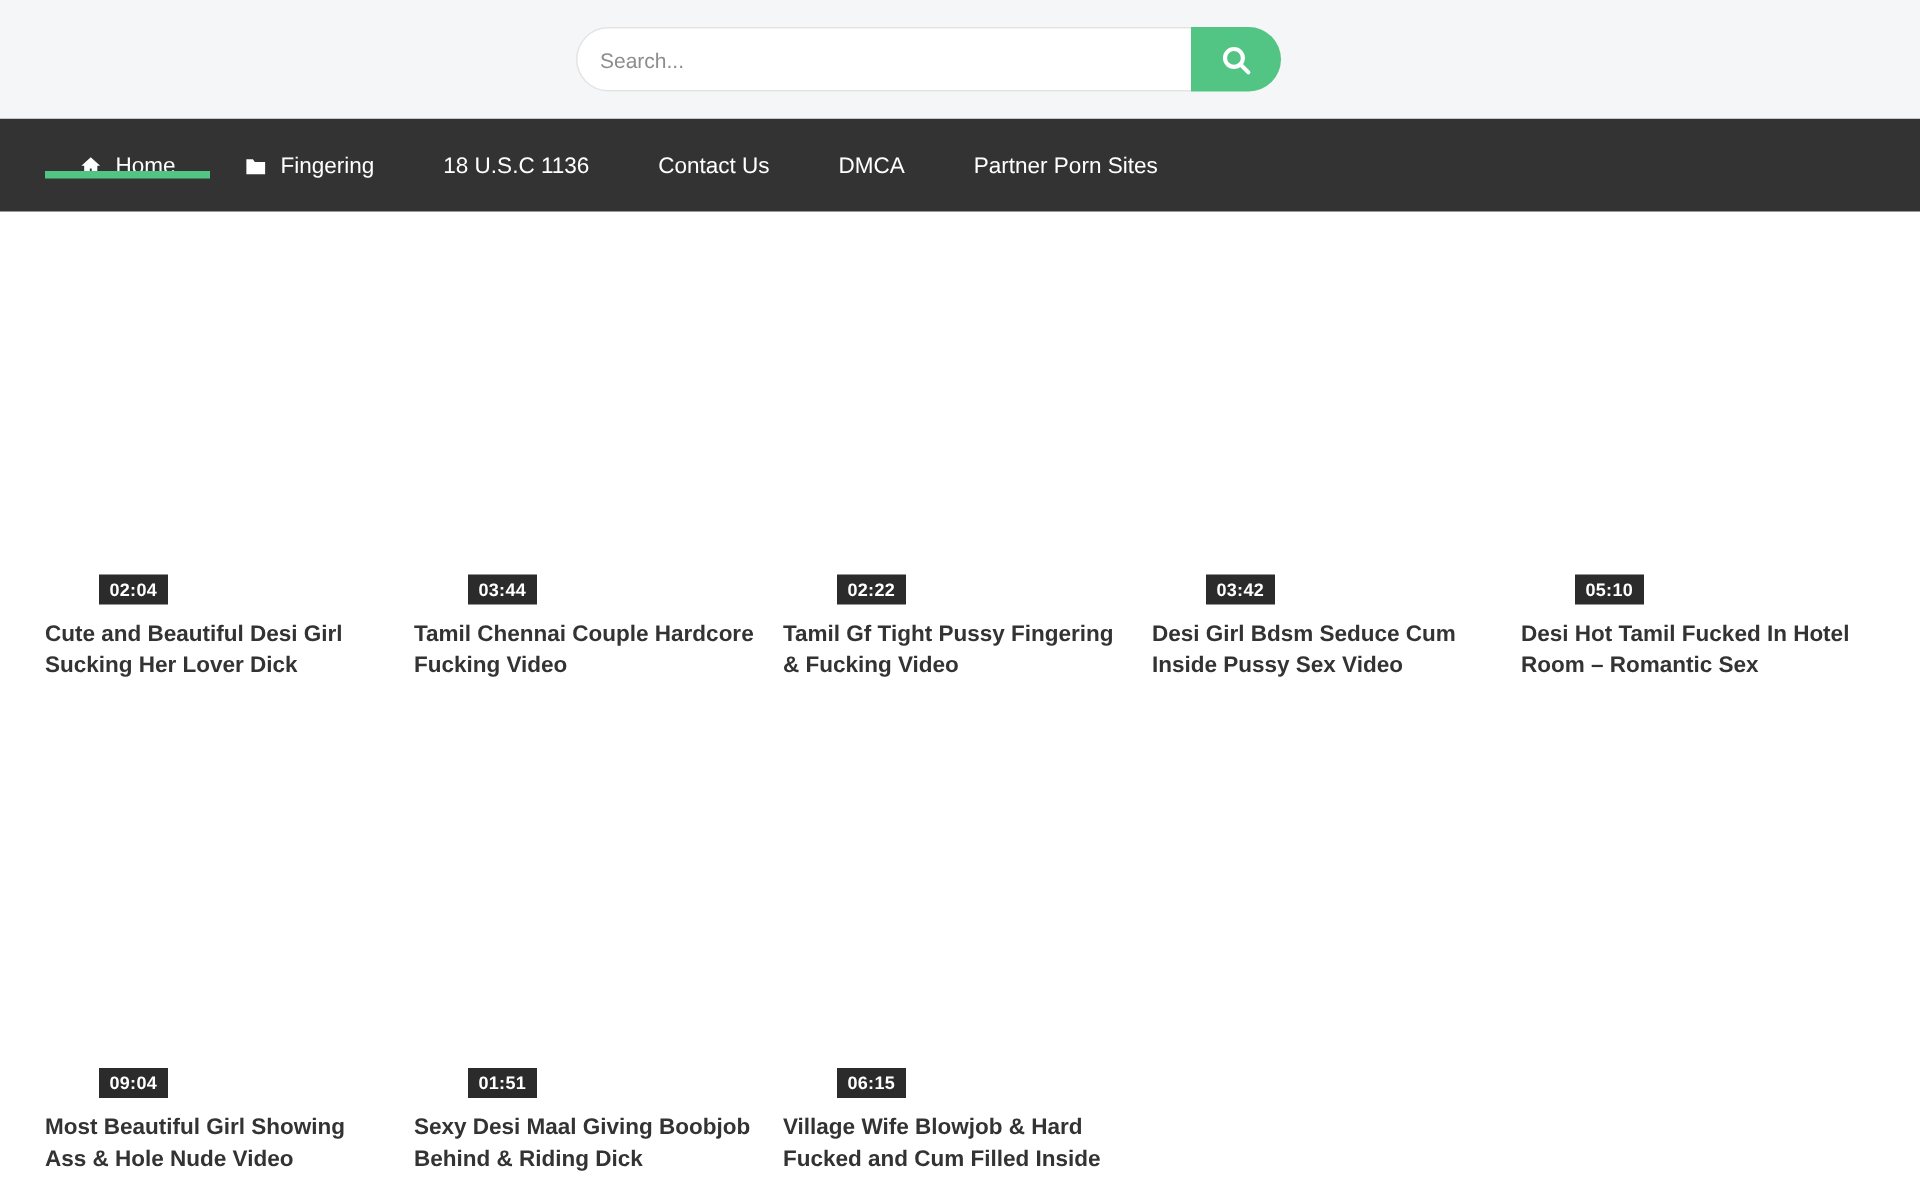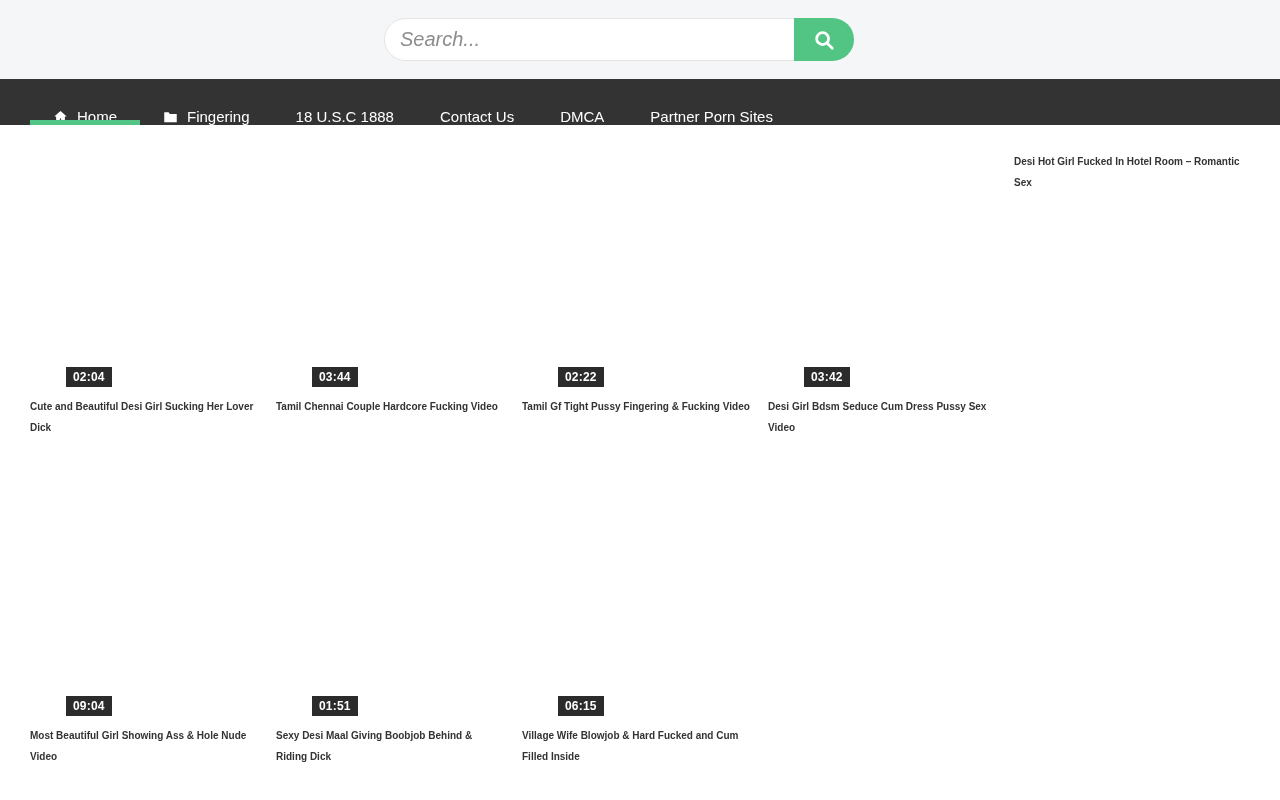--- a/index.html
+++ b/index.html
@@ -26,42 +26,41 @@
     position:absolute;
     left:384px;top:18px;
     width:470px;height:43px;
   }
   .search-input{
     position:absolute;left:0;top:0;
     width:430px;height:43px;
     border:1px solid #e4e4e4;
     border-radius:22px;
     padding:0 30px 0 15px;
-    font-size:20px;color:#555;
+    font-size:14px;color:#555;
     background:#ffffff;
     outline:none;
     font-family:"Liberation Sans", sans-serif;
-    font-style:italic;
   }
   .search-input::placeholder{color:#8d8d8d;}
   .search-btn{
     position:absolute;right:0;top:0;
     width:60px;height:43px;
     border:none;
     background:var(--accent);
     border-radius:0 22px 22px 0;
     cursor:pointer;
     display:flex;align-items:center;justify-content:center;
   }
   
   .main-nav{
-    height:46px;
+    height:62px;
     background:var(--nav-bg);
     display:flex;
-    align-items:flex-end;
+    align-items:center;
     padding-left:30px;
   }
   .nav-item{
     position:relative;
     display:flex;align-items:center;
     gap:9px;
     padding:0 23px;
     color:#ffffff;
     font-size:15px;
     cursor:pointer;
@@ -92,21 +91,21 @@
     left:0;bottom:3px;
     background:var(--badge-bg);
     color:#ffffff;
     font-size:12px;
     font-weight:bold;
     padding:3px 7px;
     letter-spacing:.2px;
   }
   .video-title{
     margin-top:6px;
-    font-size:10px;
+    font-size:15px;
     font-weight:bold;
     color:var(--title-color);
     line-height:21px;
   }
 </style>
 </head>
 <body>
 
 <header class="topbar">
   <form class="search-form">
@@ -138,21 +137,21 @@
     <span class="nav-icon">
       <svg width="15" height="15" viewBox="0 0 24 24" fill="#ffffff">
         <path d="M2 5 h7 l2 3 h11 v13 H2 Z"></path>
       </svg>
     </span>
     <span>Fingering</span>
   </div>
 
   <div class="nav-item">
 
-    <span>18 U.S.C 1888</span>
+    <span>18 U.S.C 1136</span>
   </div>
 
   <div class="nav-item">
 
     <span>Contact Us</span>
   </div>
 
   <div class="nav-item">
 
     <span>DMCA</span>
@@ -184,26 +183,29 @@
       <span class="duration-badge">02:22</span>
     </div>
     <div class="video-title">Tamil Gf Tight Pussy Fingering &amp; Fucking Video</div>
   </article>
 
 
   <article class="video-card">
     <div class="thumb">
       <span class="duration-badge">03:42</span>
     </div>
-    <div class="video-title">Desi Girl Bdsm Seduce Cum Dress Pussy Sex Video</div>
-  </article>
-
-
-  <article class="video-card">
-    <div class="video-title">Desi Hot Girl Fucked In Hotel Room – Romantic Sex</div>
+    <div class="video-title">Desi Girl Bdsm Seduce Cum Inside Pussy Sex Video</div>
+  </article>
+
+
+  <article class="video-card">
+    <div class="thumb">
+      <span class="duration-badge">05:10</span>
+    </div>
+    <div class="video-title">Desi Hot Tamil Fucked In Hotel Room – Romantic Sex</div>
   </article>
 
   <article class="video-card">
     <div class="thumb">
       <span class="duration-badge">09:04</span>
     </div>
     <div class="video-title">Most Beautiful Girl Showing Ass &amp; Hole Nude Video</div>
   </article>
 
   <article class="video-card">

